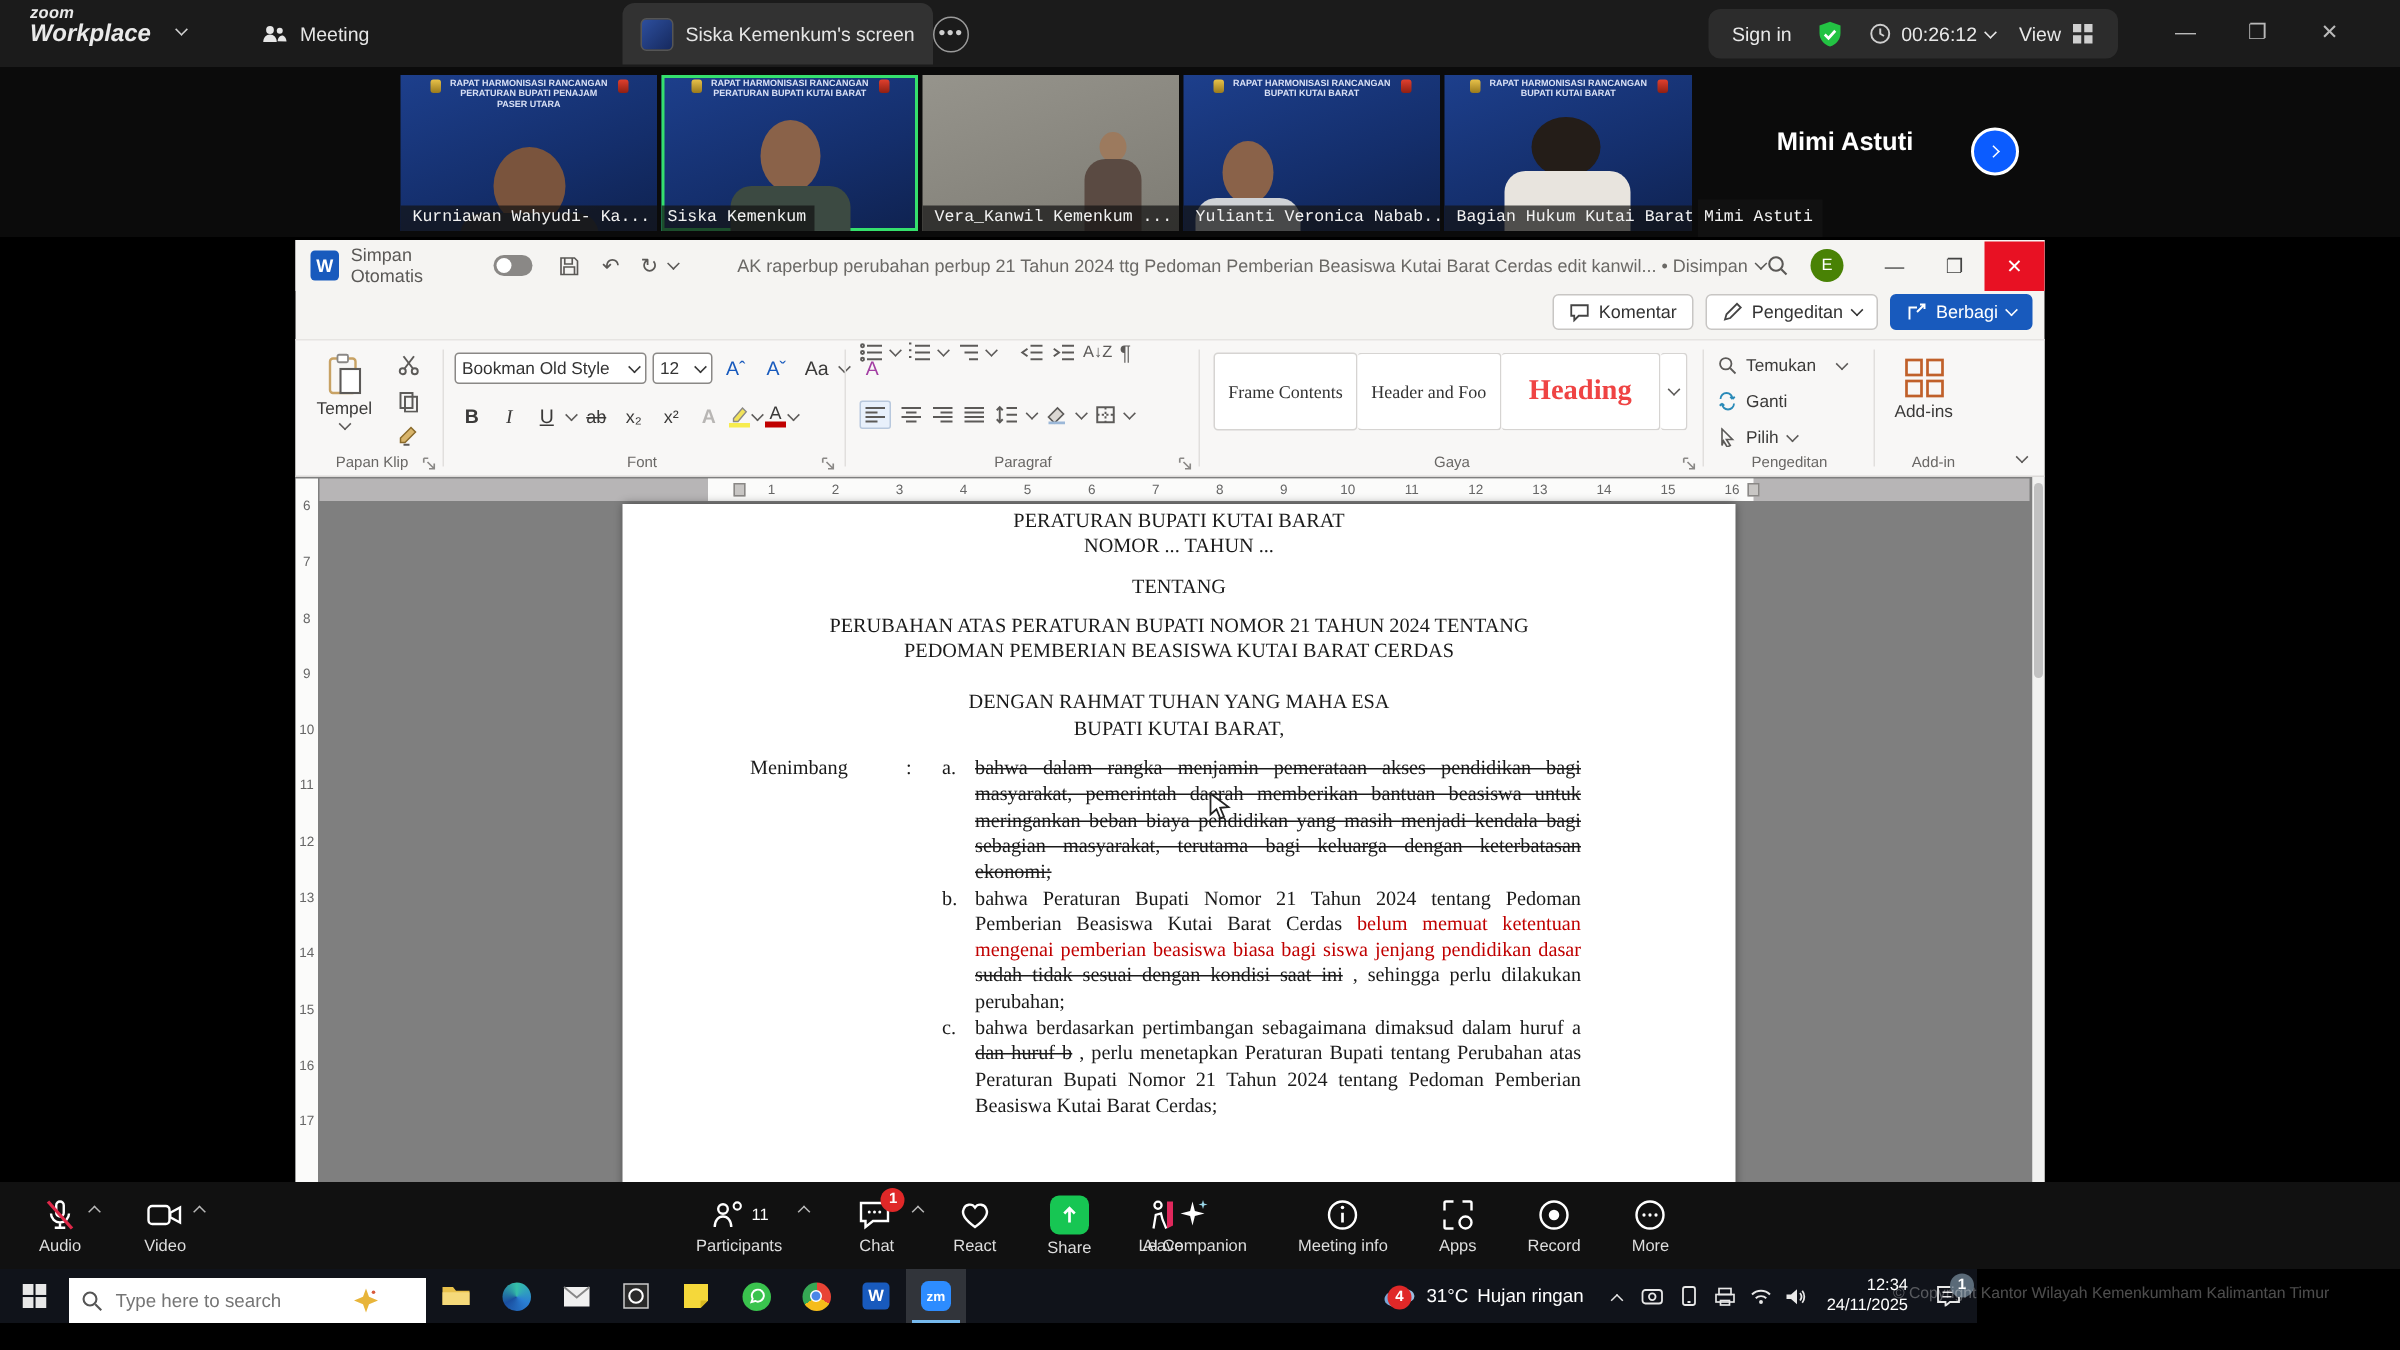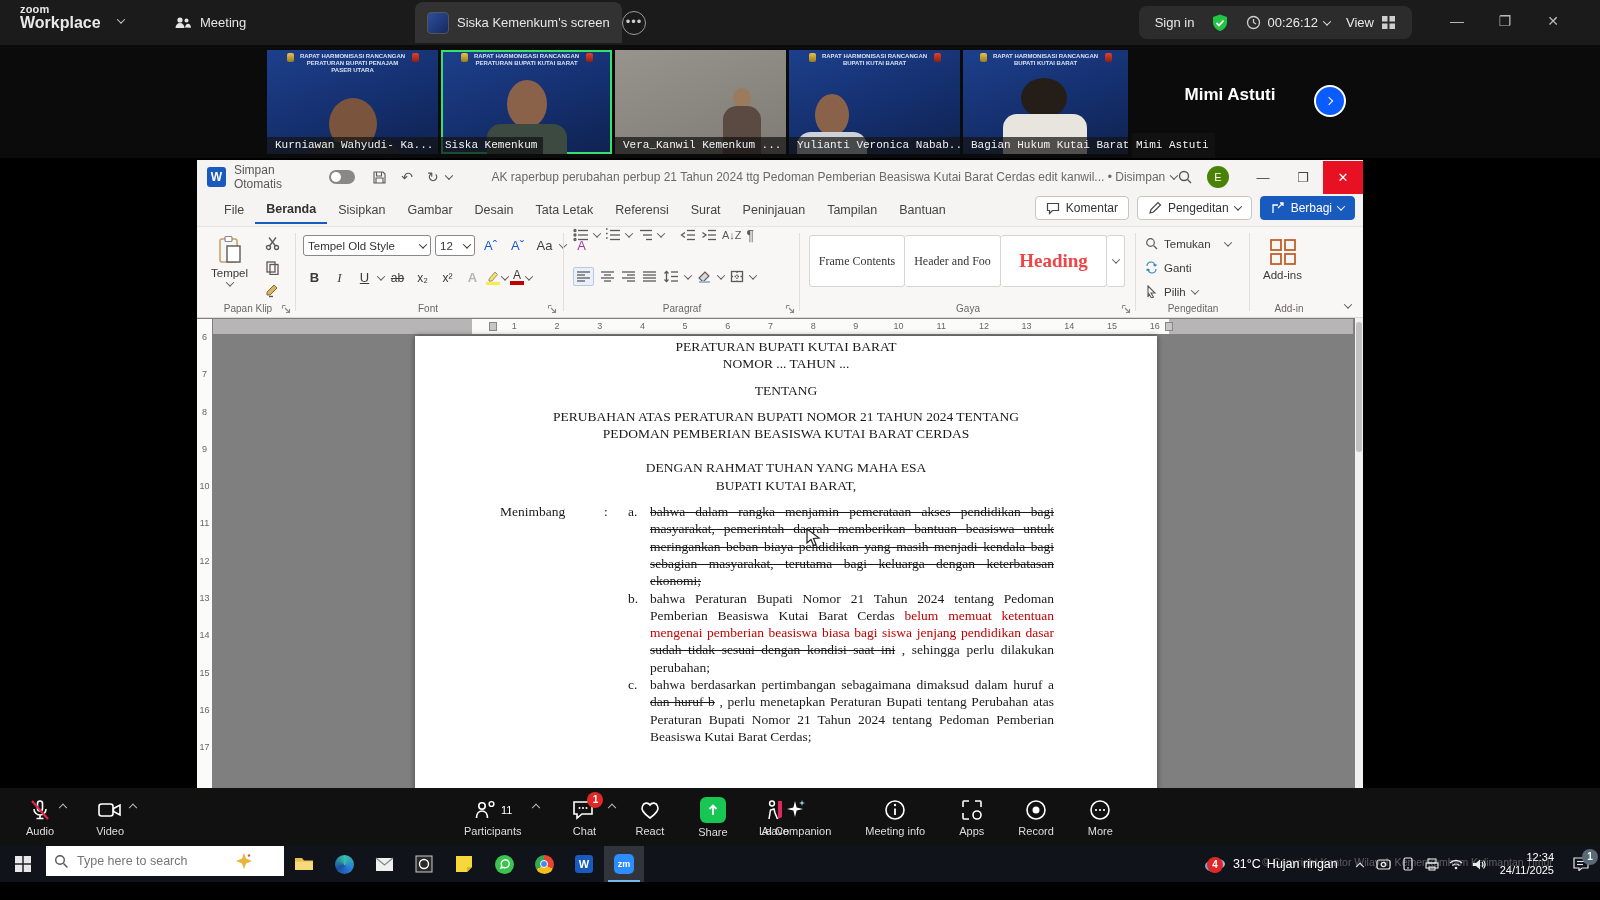--- a/index.html
+++ b/index.html
@@ -9,21 +9,21 @@
   .flex { display:flex; align-items:center; }
   .col { display:flex; flex-direction:column; align-items:center; }
 
   
   .ch { display:inline-block; width:6px; height:6px; border-right:1.5px solid currentColor;
         border-bottom:1.5px solid currentColor; transform:rotate(45deg) translate(-1px,-1px); }
   .chu { transform:rotate(-135deg) translate(-2px,-2px); }
 
   
   #topbar { left:0; top:0; width:1600px; height:45px; background:#1b1b1b; color:#e9e9e9; }
-  #brand { left:20px; top:4px; line-height:1; }
+  #brand { left:20px; top:4px; line-height:1;font-style:italic; }
   #brand .z1 { font-size:11px; font-weight:bold; letter-spacing:.2px; }
   #brand .z2 { font-size:16px; font-weight:bold; }
   #brand-ch { left:118px; top:18px; color:#cfcfcf; }
   .top-tab { height:45px; display:flex; align-items:center; gap:8px; font-size:13px; color:#e6e6e6; padding:0 14px; }
   #tab-meeting { left:160px; top:0; }
   #tab-screen { left:415px; top:2px; height:41px; background:#323232; border-radius:8px 8px 0 0; padding:0 12px; }
   .mini-screen { width:22px; height:22px; border-radius:4px; background:linear-gradient(135deg,#2d4f9e,#16295e); border:1px solid #555; }
   #tab-more { left:622px; top:11px; width:24px; height:24px; border:1.4px solid #9a9a9a; border-radius:50%;
       color:#cfcfcf; font-size:13px; text-align:center; line-height:20px; letter-spacing:1px;}
   #topright { right:188px; top:6px; height:33px; background:#2c2c2c; border-radius:8px; display:flex; align-items:center; gap:16px; padding:0 16px; font-size:13px; }
@@ -115,21 +115,21 @@
   .ctl .chv { position:absolute; top:14px; right:0px; color:#b9b9b9; }
   #cluster-left { left:14px; top:0; display:flex; }
   #cluster-mid { left:452px; top:0; display:flex; }
   #leave { right:26px; top:0; }
   .badge { position:absolute; border-radius:9px; background:#e02828; color:#fff; font-size:10px; font-weight:bold;
      min-width:16px; height:16px; line-height:16px; text-align:center; padding:0 3px; }
   #p-count { font-size:11px; color:#fff; margin-left:2px; vertical-align:top; }
   .sharebox { width:26px; height:26px; border-radius:6px; background:#17c653; display:flex; align-items:center; justify-content:center; }
 
   
-  #taskbar { left:0; top:846px; width:1600px; height:36px; background:#10131a; display:flex; align-items:flex-start; }
+  #taskbar { left:0; top:846px; width:1318px; height:36px; background:#10131a; display:flex; align-items:flex-end; }
   #start { width:46px; height:36px; display:flex; align-items:center; justify-content:center; }
   #tsearch { width:238px; height:30px; background:#fff; display:flex; align-items:center; gap:8px; padding:0 8px; }
   #tsearch input { border:none; outline:none; font-size:12.5px; color:#333; width:150px; background:transparent; font-family:"Liberation Sans",sans-serif; }
   .tk { width:40px; height:36px; display:flex; align-items:center; justify-content:center; position:relative; }
   .tk.on::after { content:""; position:absolute; left:4px; bottom:0; width:32px; height:2.5px; background:#76b9ed; }
   .tk.on { background:rgba(255,255,255,.14); }
   #tray { margin-left:auto; display:flex; align-items:center; height:36px; }
   #weather { display:flex; align-items:center; gap:6px; color:#fff; font-size:12.5px; padding:0 10px; position:relative; }
   .trayic { width:24px; height:36px; display:flex; align-items:center; justify-content:center; color:#e8e8e8; }
   #clockblk { text-align:right; color:#fff; font-size:11px; line-height:13px; padding:0 8px; }
@@ -305,33 +305,20 @@
         <circle cx="7" cy="7" r="4.5" fill="none" stroke="#5a5856" stroke-width="1.4"></circle>
         <line x1="10.5" y1="10.5" x2="14" y2="14" stroke="#5a5856" stroke-width="1.4"></line>
       </svg>
       <span class="avatar">E</span>
       <span class="wwin">—</span>
       <span class="wwin">❐</span>
       <span class="wwin wclose">✕</span>
     </div>
   </div>
 
-  <div id="w-tabs" class="abs">
-      <span class="rpt">File</span>
-      <span class="rpt active">Beranda</span>
-      <span class="rpt">Sisipkan</span>
-      <span class="rpt">Gambar</span>
-      <span class="rpt">Desain</span>
-      <span class="rpt">Tata Letak</span>
-      <span class="rpt">Referensi</span>
-      <span class="rpt">Surat</span>
-      <span class="rpt">Peninjauan</span>
-      <span class="rpt">Tampilan</span>
-      <span class="rpt">Bantuan</span>
-    </div>
   <div id="w-actions">
     <span class="actbtn">
       <svg class="ic" width="14" height="14" viewBox="0 0 14 14">
         <path d="M1.5 2.5 h11 v7 h-6 l-3 3 v-3 h-2 z" fill="none" stroke="#444" stroke-width="1.2"></path>
       </svg>
       <span>Komentar</span>
     </span>
     <span class="actbtn">
       <svg class="ic" width="14" height="14" viewBox="0 0 14 14">
         <path d="M2 12 l1-3.5 7-7 2.5 2.5-7 7z" fill="none" stroke="#444" stroke-width="1.2"></path>
@@ -385,21 +372,21 @@
       <span class="grp-label">Papan Klip</span>
       <svg class="launch ic" width="10" height="10" viewBox="0 0 10 10">
         <path d="M1.5 1.5 h3 M1.5 1.5 v3 M4 4 l4 4 M8.5 5 v3.5 h-3.5" fill="none" stroke="#8a8886" stroke-width="1.1"></path>
       </svg>
     </div>
     <div class="gsep" style="left:98px;"></div>
 
     <div class="grp" style="left:100px; width:262px;">
       <div class="flex" style="position:absolute; left:6px; top:8px; gap:4px;">
         <span class="fsel" style="width:128px; justify-content:space-between;">
-          <span>Tempel Old Style</span>
+          <span>Bookman Old Style</span>
           <span class="ch"></span>
         </span>
         <span class="fsel" style="width:40px; justify-content:space-between;">
           <span>12</span>
           <span class="ch"></span>
         </span>
         <span class="fmt" style="color:#185abd;">Aˆ</span>
         <span class="fmt" style="color:#185abd;">Aˇ</span>
         <span class="fmt">Aa</span>
         <span class="ch" style="color:#5c5a58;"></span>

